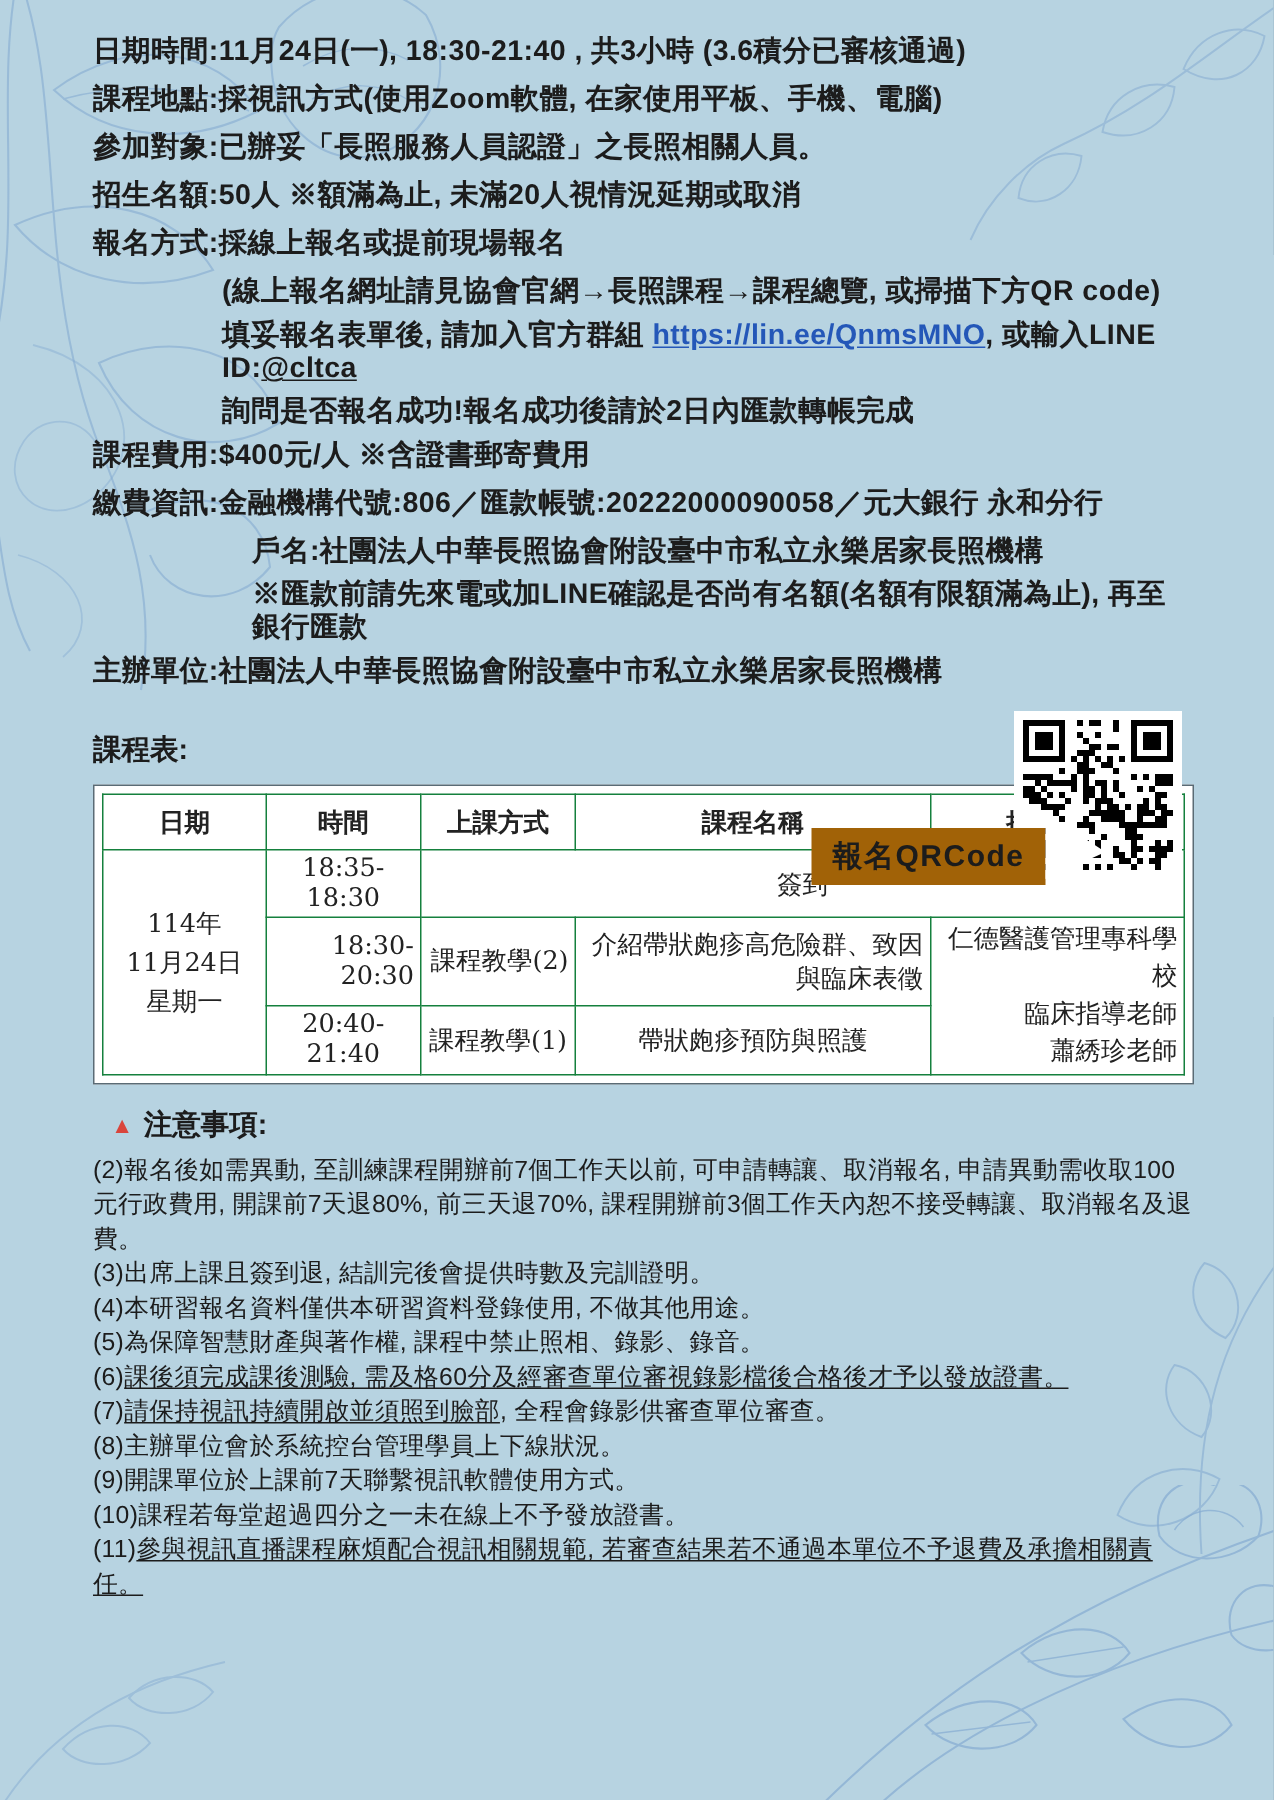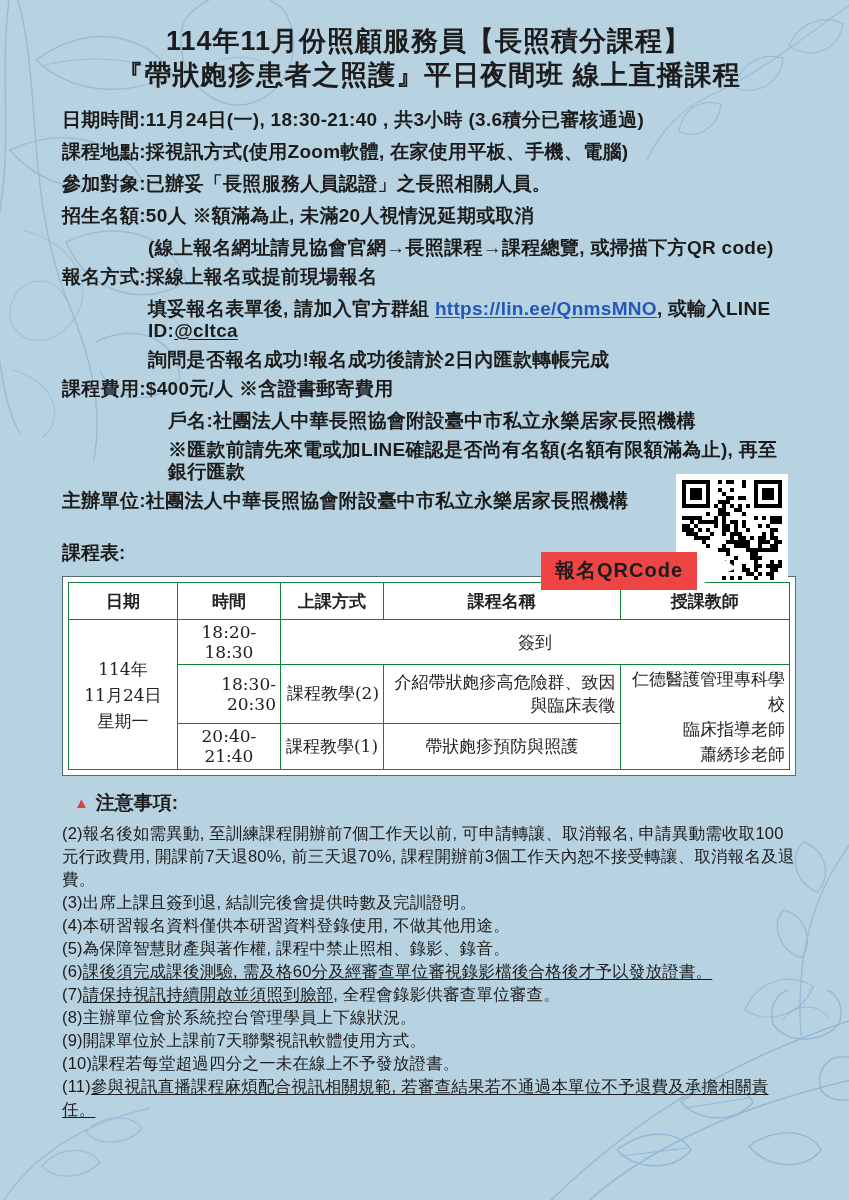--- a/index.html
+++ b/index.html
@@ -16,21 +16,21 @@
   .iline{font-size:19px;font-weight:600;line-height:22px;margin:0 0 10px 0;letter-spacing:.3px;}
   .iline.sub{padding-left:86px;margin-bottom:7px;}
   .iline.sub2{padding-left:106px;margin-bottom:7px;}
   .b{font-weight:800;}
   .link{color:#2457b8;text-decoration:underline;text-underline-offset:2px;cursor:pointer;}
   .uline{text-decoration:underline;text-underline-offset:2px;}
 
   
   .qr-box{position:absolute;left:676px;top:474px;width:112px;height:108px;background:#ffffff;
           padding:6px;box-sizing:border-box;z-index:2;}
-  .qr-callout{position:absolute;left:541px;top:552px;z-index:2;background:#ef4444;
+  .qr-callout{position:absolute;left:541px;top:552px;z-index:2;background:#a16207;
           padding:5px 14px 6px 14px;font-size:20px;font-weight:800;letter-spacing:1px;}
   .qr-callout .arrow{position:absolute;left:100%;top:-10px;width:0;height:0;
           border-top:26px solid transparent;border-bottom:18px solid transparent;
           border-left:40px solid #ffffff;}
 
   .section-label{font-size:19px;font-weight:800;margin:28px 0 10px 0;}
 
   .table-panel{background:#ffffff;border:1px solid #5a6b75;padding:5px;width:734px;box-sizing:border-box;}
   table.schedule{width:100%;border-collapse:collapse;font-family:"DejaVu Serif",serif;
           font-size:17px;text-align:center;color:#222;}
@@ -370,34 +370,31 @@
         <rect x="72" y="96" width="4" height="4" fill="#000"></rect>
         <rect x="88" y="96" width="4" height="4" fill="#000"></rect>
       </svg>
   </div>
   <div class="qr-callout">
     <span>報名QRCode</span>
     <span class="arrow"></span>
   </div>
 
   <div class="content">
-    <h1 class="title">
-      <span>114年11月份照顧服務員【長照積分課程】</span><br>
-      <span>『帶狀皰疹患者之照護』平日夜間班 線上直播課程</span>
-    </h1>
 
     <p class="iline"><span>日期時間:</span><span class="b">11月24日(一), 18:30-21:40</span><span> , 共3小時 (3.6積分已審核通過)</span></p>
     <p class="iline">課程地點:採視訊方式(使用Zoom軟體, 在家使用平板、手機、電腦)</p>
     <p class="iline">參加對象:已辦妥「長照服務人員認證」之長照相關人員。</p>
     <p class="iline"><span>招生名額:</span><span class="b">50人</span><span>  ※額滿為止, 未滿20人視情況延期或取消</span></p>
+    <p class="iline">報名方式:採線上報名或提前現場報名</p>
     <p class="iline sub">(線上報名網址請見協會官網→長照課程→課程總覽, 或掃描下方QR code)</p>
-    <p class="iline">報名方式:採線上報名或提前現場報名</p>
     <p class="iline sub"><span>填妥報名表單後, 請加入官方群組 </span><a class="link">https://lin.ee/QnmsMNO</a><span>, 或輸入LINE ID:</span><span class="uline">@cltca</span></p>
     <p class="iline sub">詢問是否報名成功!報名成功後請於2日內匯款轉帳完成</p>
     <p class="iline"><span>課程費用:</span><span class="b">$400元/人</span><span>  ※含證書郵寄費用</span></p>
+    <p class="iline"><span>繳費資訊:金融機構代號:</span><span class="b">806</span><span>／匯款帳號:</span><span class="b">20222000090058</span><span>／元大銀行 永和分行</span></p>
     <p class="iline sub2">戶名:社團法人中華長照協會附設臺中市私立永樂居家長照機構</p>
     <p class="iline sub2">※匯款前請先來電或加LINE確認是否尚有名額(名額有限額滿為止), 再至銀行匯款</p>
     <p class="iline">主辦單位:社團法人中華長照協會附設臺中市私立永樂居家長照機構</p>
 
     <div class="section-label">課程表:</div>
 
     <div class="table-panel">
       <table class="schedule">
         <colgroup>
           <col style="width:15.1%">
@@ -413,21 +410,21 @@
           <th>上課方式</th>
           <th>課程名稱</th>
           <th>授課教師</th>
         </tr>
         <tr class="r1">
           <td class="date-cell" rowspan="3">
             <div>114年</div>
             <div>11月24日</div>
             <div>星期一</div>
           </td>
-          <td>18:20-18:30</td>
+          <td>18:35-18:30</td>
           <td colspan="3">簽到</td>
         </tr>
         <tr class="r2">
           <td>18:30-20:30</td>
           <td>課程教學(2)</td>
           <td>介紹帶狀皰疹高危險群、致因與臨床表徵</td>
           <td class="teacher-cell" rowspan="2">
             <div>仁德醫護管理專科學校</div>
             <div>臨床指導老師</div>
             <div>蕭綉珍老師</div>

